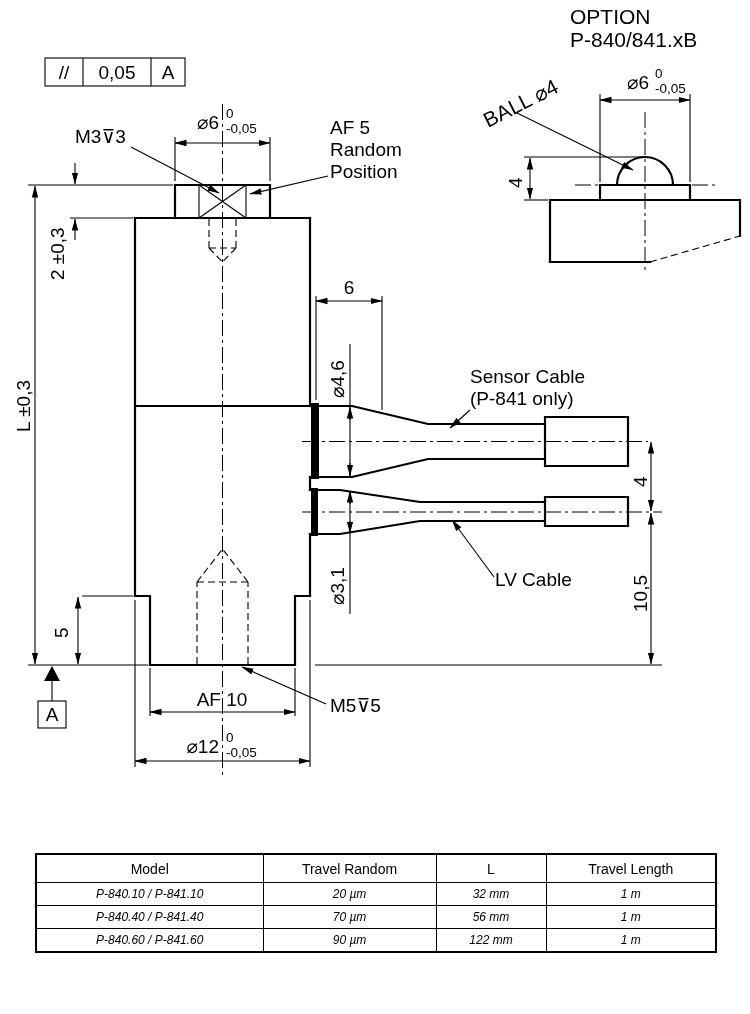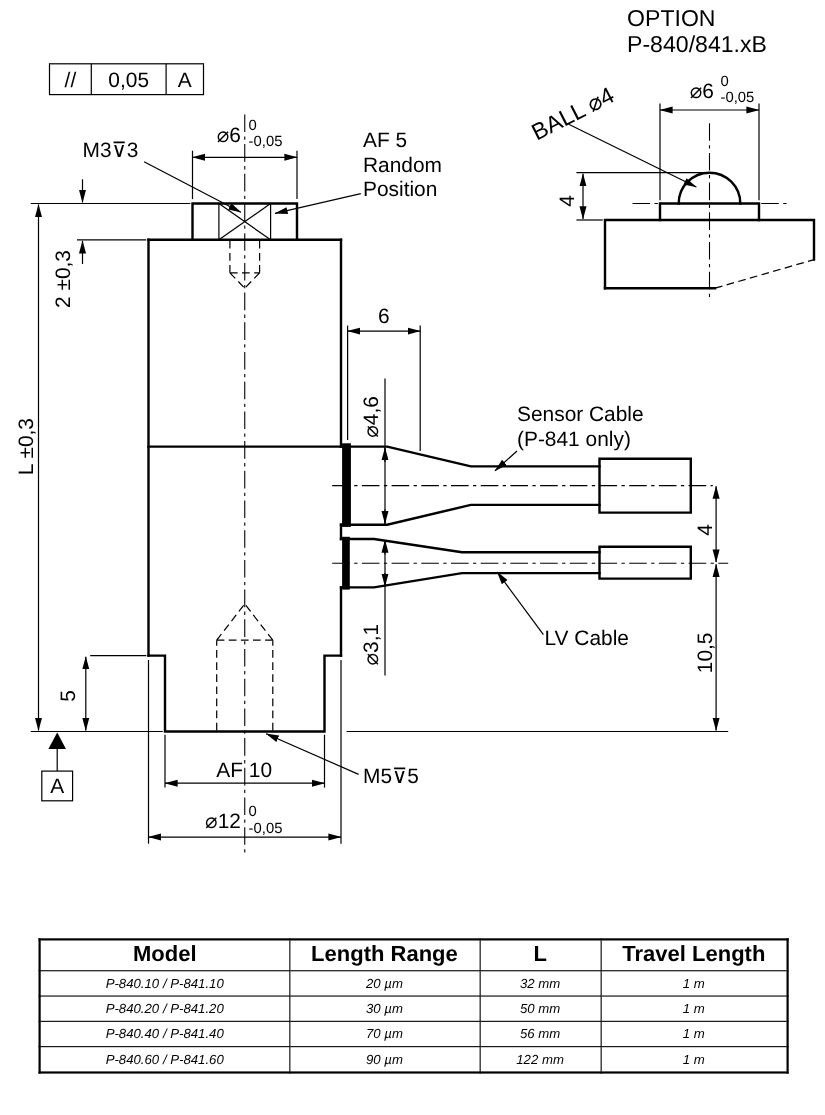--- a/index.html
+++ b/index.html
@@ -7,21 +7,21 @@
   svg{position:absolute;left:0;top:0;}
   svg text{font-family:"Liberation Sans","DejaVu Sans",sans-serif;font-size:19px;fill:#000;}
   svg text.tol{font-size:13.5px;}
   svg text.big{font-size:21px;}
   .o{stroke:#000;stroke-width:2.2;fill:none;stroke-linecap:square;}
   .t{stroke:#000;stroke-width:1.1;fill:none;}
   .d{stroke:#000;stroke-width:1.1;fill:none;stroke-dasharray:7 4;}
   .c{stroke:#000;stroke-width:1;fill:none;stroke-dasharray:16 4 3 4;}
   table.spec{position:absolute;left:35px;top:853px;border-collapse:collapse;border:2.5px solid #000;table-layout:fixed;}
   .spec th,.spec td{border:1.5px solid #000;text-align:center;padding:0 6px;}
-  .spec th{font-size:20px;font-weight:bold;height:27px;}
+  .spec th{font-size:14px;font-weight:normal;height:27px;}
   .spec td{font-size:12px;height:22px;font-style:italic;}
 </style>
 </head>
 <body>
 
 <div class="page">
 
 <svg width="750" height="830" viewBox="0 0 750 830">
   <defs>
     <marker id="arr" markerWidth="12" markerHeight="8" refX="11.5" refY="4" orient="auto-start-reverse" markerUnits="userSpaceOnUse">
@@ -190,39 +190,33 @@
   <table class="spec">
     <colgroup>
         <col style="width:227px">
         <col style="width:173px">
         <col style="width:110px">
         <col style="width:170px">
       </colgroup>
     <thead>
       <tr>
         <th>Model</th>
-        <th>Length Range</th>
+        <th>Travel Random</th>
         <th>L</th>
         <th>Travel Length</th>
       </tr>
     </thead>
     <tbody>
       <tr>
         <td>P-840.10 / P-841.10</td>
         <td>20 µm</td>
         <td>32 mm</td>
         <td>1 m</td>
       </tr>
       <tr>
-        <td>P-840.20 / P-841.20</td>
-        <td>30 µm</td>
-        <td>50 mm</td>
-        <td>1 m</td>
-      </tr>
-      <tr>
         <td>P-840.40 / P-841.40</td>
         <td>70 µm</td>
         <td>56 mm</td>
         <td>1 m</td>
       </tr>
       <tr>
         <td>P-840.60 / P-841.60</td>
         <td>90 µm</td>
         <td>122 mm</td>
         <td>1 m</td>

